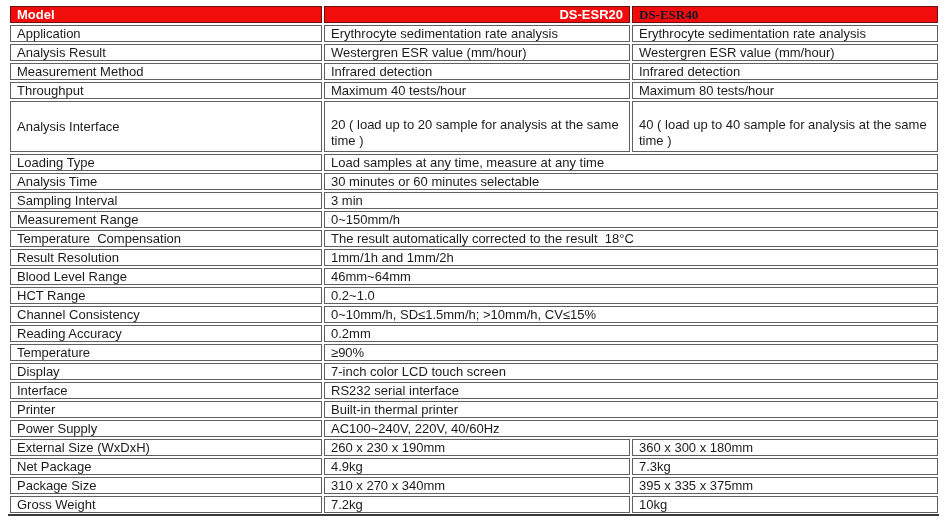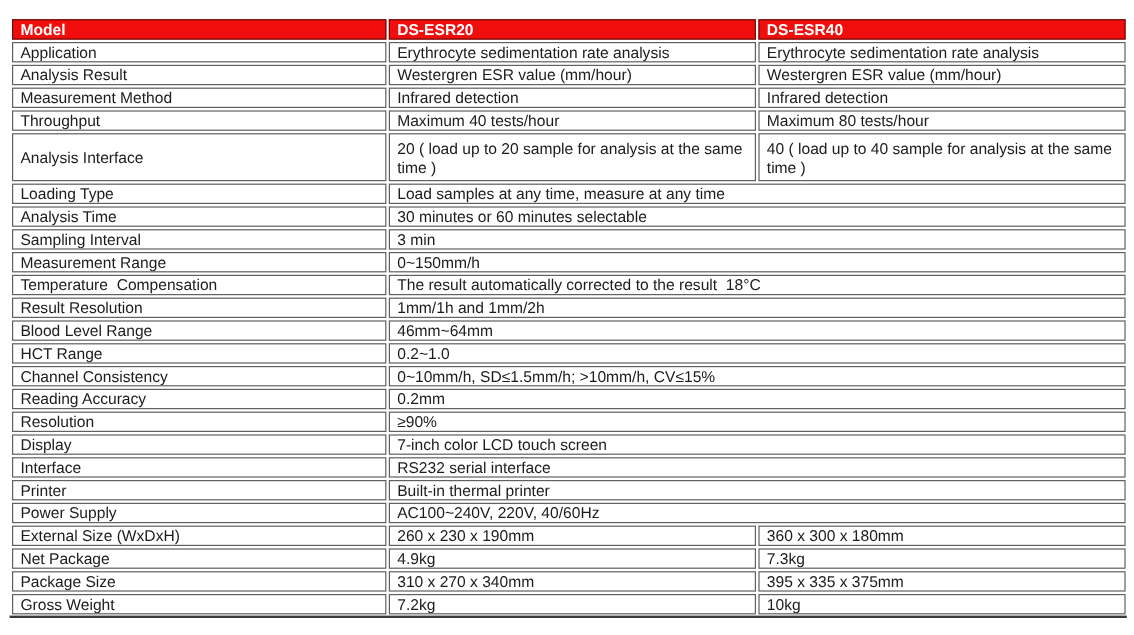--- a/index.html
+++ b/index.html
@@ -15,21 +15,20 @@
     left: 8px;
     top: 4px;
     width: 931px;
   }
   table.spec {
     border-collapse: separate;
     border-spacing: 2px;
     table-layout: fixed;
     width: 100%;
     background: #ffffff;
-    margin-top: 10px;
   }
   table.spec col.c1 { width: 312px; }
   table.spec col.c2 { width: 306px; }
   table.spec col.c3 { width: 306px; }
   table.spec th, table.spec td {
     border: 1px solid #606060;
     font-size: 13px;
     line-height: 15px;
     padding: 0 6px;
     height: 15px;
@@ -39,21 +38,21 @@
     overflow: hidden;
     color: #1c1c1c;
   }
   table.spec th {
     color: #ffffff;
     font-weight: 600;
     border-color: #6b0f0f;
   }
   table.spec td.wrap2 {
     line-height: 16px;
-    padding-top: 4px;
+    padding-top: 15px;
     padding-bottom: 2px;
   }
   .bottom-rule {
     border-bottom: 2px solid #3a3a3a;
     margin-top: -1px;
     width: 100%;
   }
 </style>
 </head>
 <body>
@@ -61,22 +60,22 @@
 <div class="table-wrap">
   <table class="spec">
     <colgroup>
         <col class="c1">
         <col class="c2">
         <col class="c3">
       </colgroup>
     <thead>
       <tr>
         <th style="background: rgb(242, 13, 13); color: rgb(255, 255, 255);">Model</th>
-        <th style="background: rgb(242, 13, 13); color: rgb(255, 255, 255);">DS-ESR20</th>
-        <th style="background: rgb(242, 13, 13); color: #ffffff;">DS-ESR40</th>
+        <th style="background: rgb(242, 13, 13); color: rgb(255, 255, 255); text-align: right;">DS-ESR20</th>
+        <th style="background: rgb(242, 13, 13); color: #0f172a; font-family: Liberation Serif, serif;">DS-ESR40</th>
       </tr>
     </thead>
     <tbody>
       <tr>
         <td>Application</td>
         <td>Erythrocyte sedimentation rate analysis</td>
         <td>Erythrocyte sedimentation rate analysis</td>
       </tr>
       <tr>
         <td>Analysis Result</td>
@@ -132,21 +131,21 @@
       </tr>
       <tr>
         <td>Channel Consistency</td>
         <td colspan="2">0~10mm/h, SD≤1.5mm/h; &gt;10mm/h, CV≤15%</td>
       </tr>
       <tr>
         <td>Reading Accuracy</td>
         <td colspan="2">0.2mm</td>
       </tr>
       <tr>
-        <td>Resolution</td>
+        <td>Temperature</td>
         <td colspan="2">≥90%</td>
       </tr>
       <tr>
         <td>Display</td>
         <td colspan="2">7-inch color LCD touch screen</td>
       </tr>
       <tr>
         <td>Interface</td>
         <td colspan="2">RS232 serial interface</td>
       </tr>

